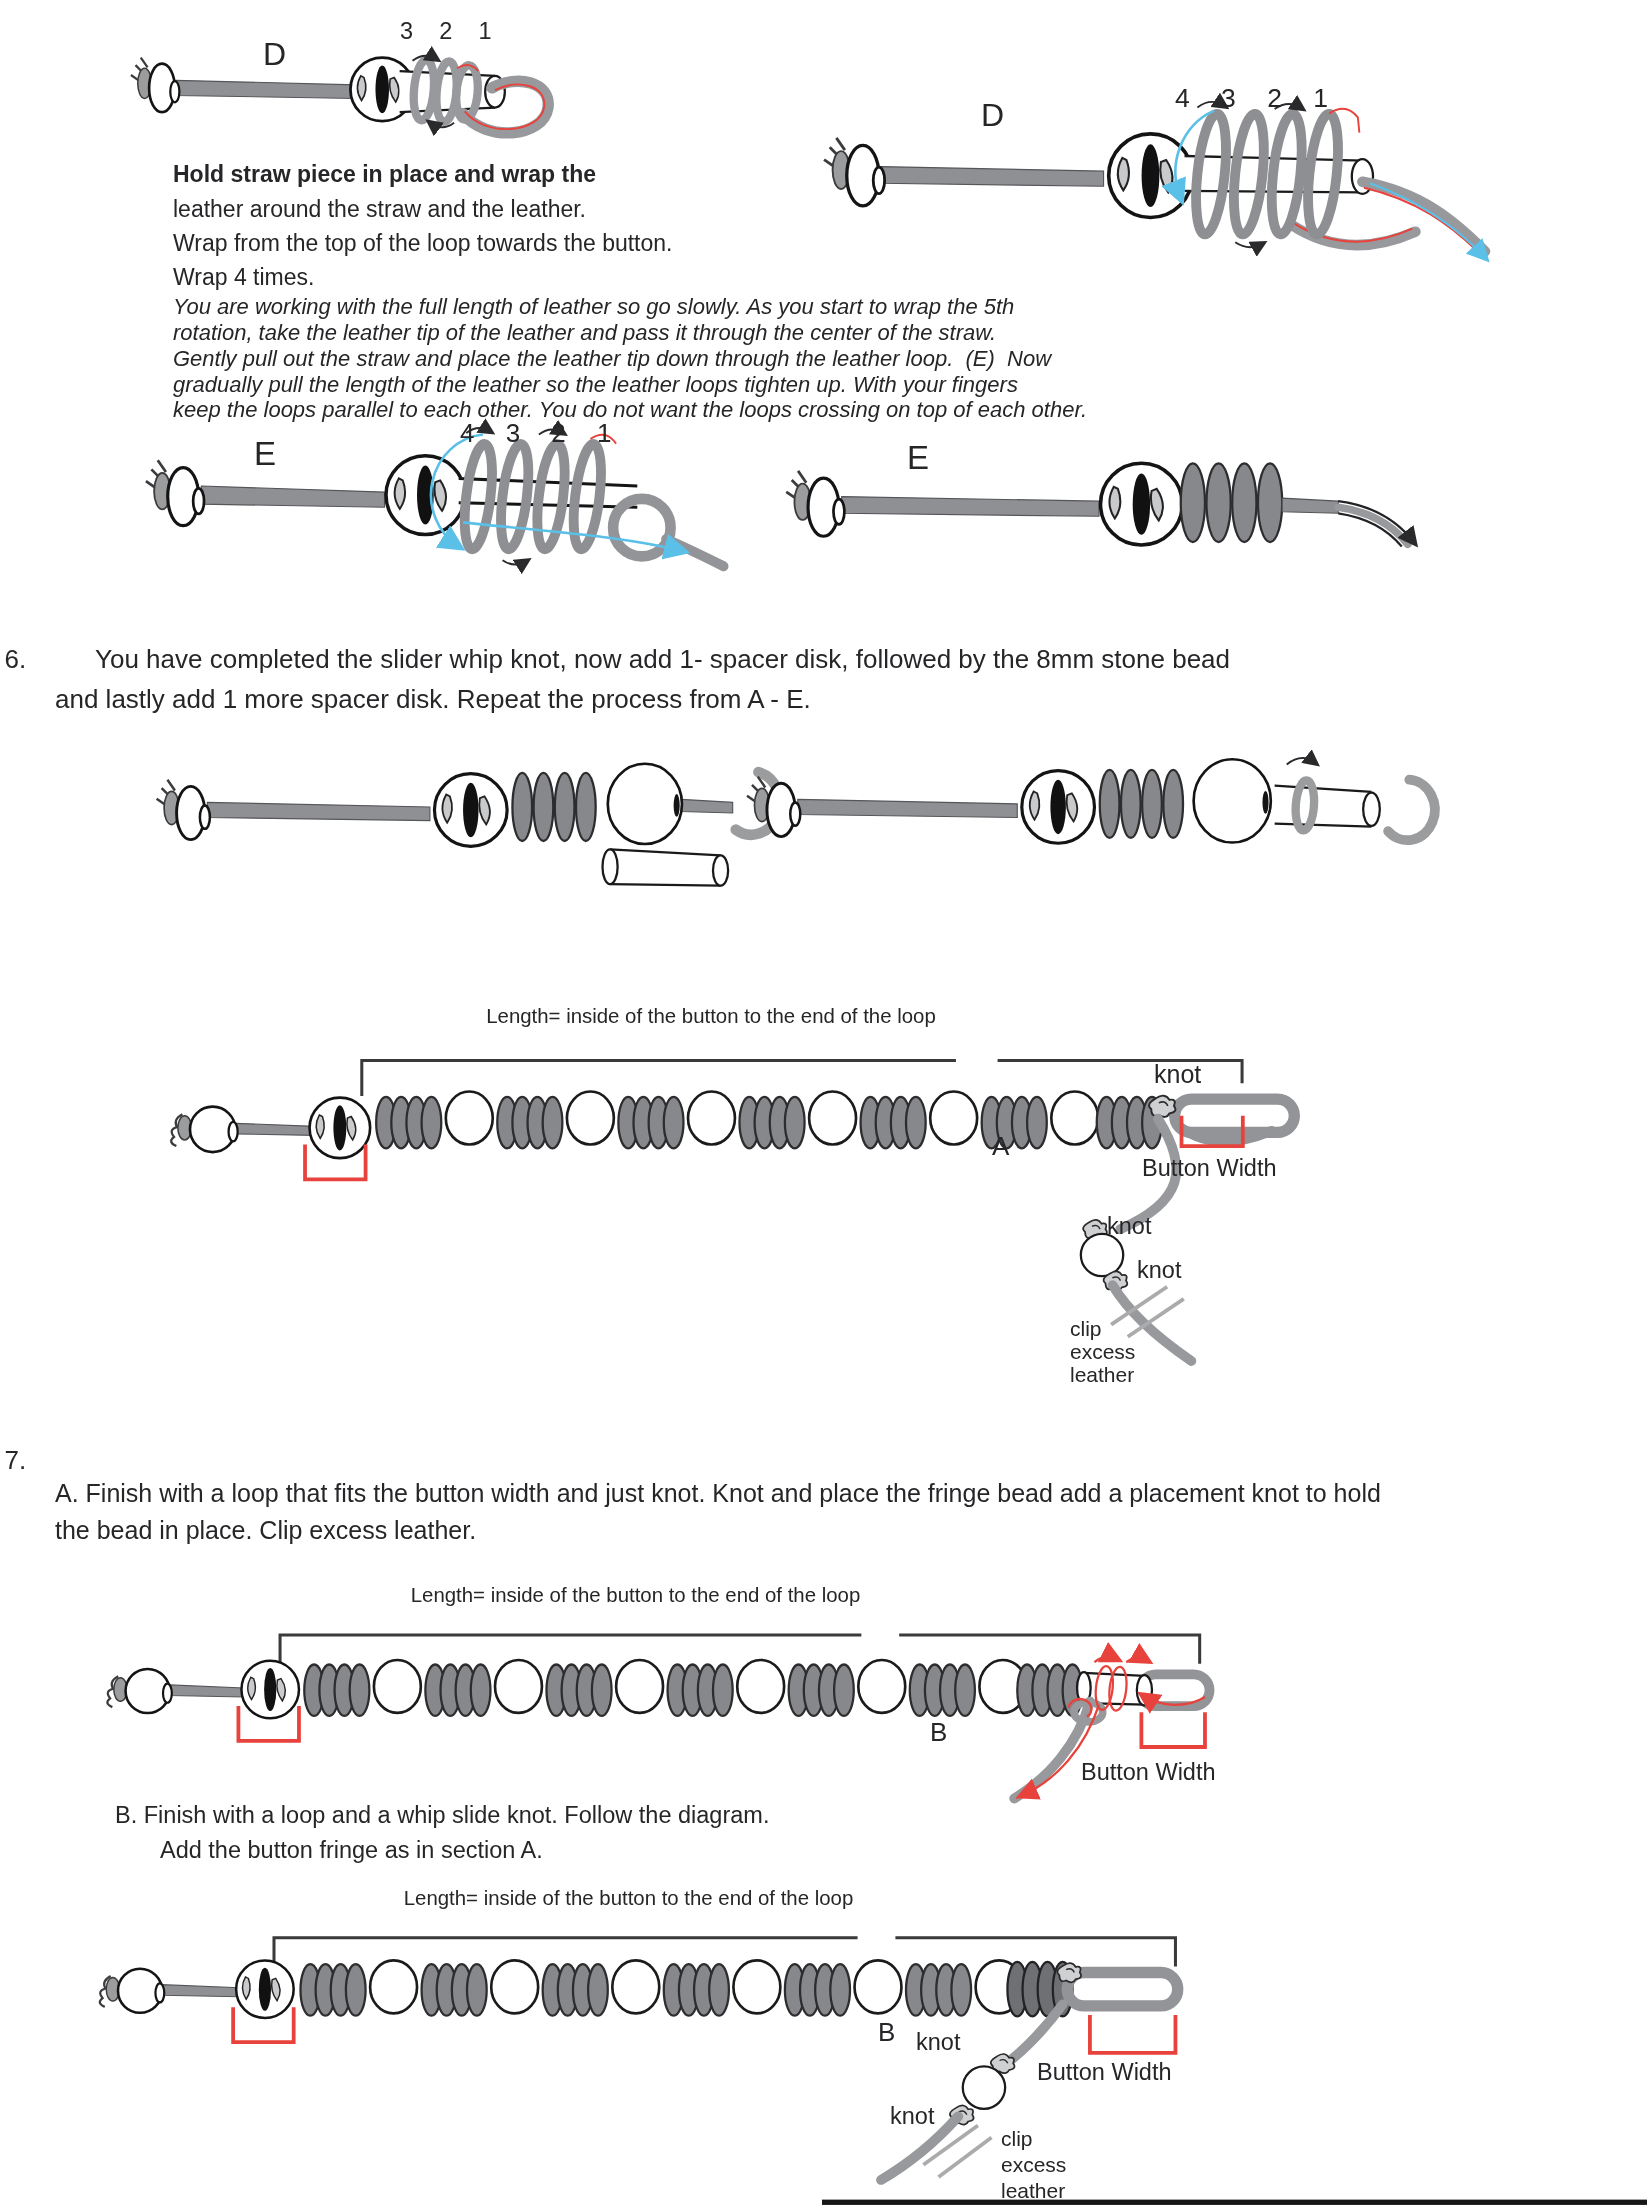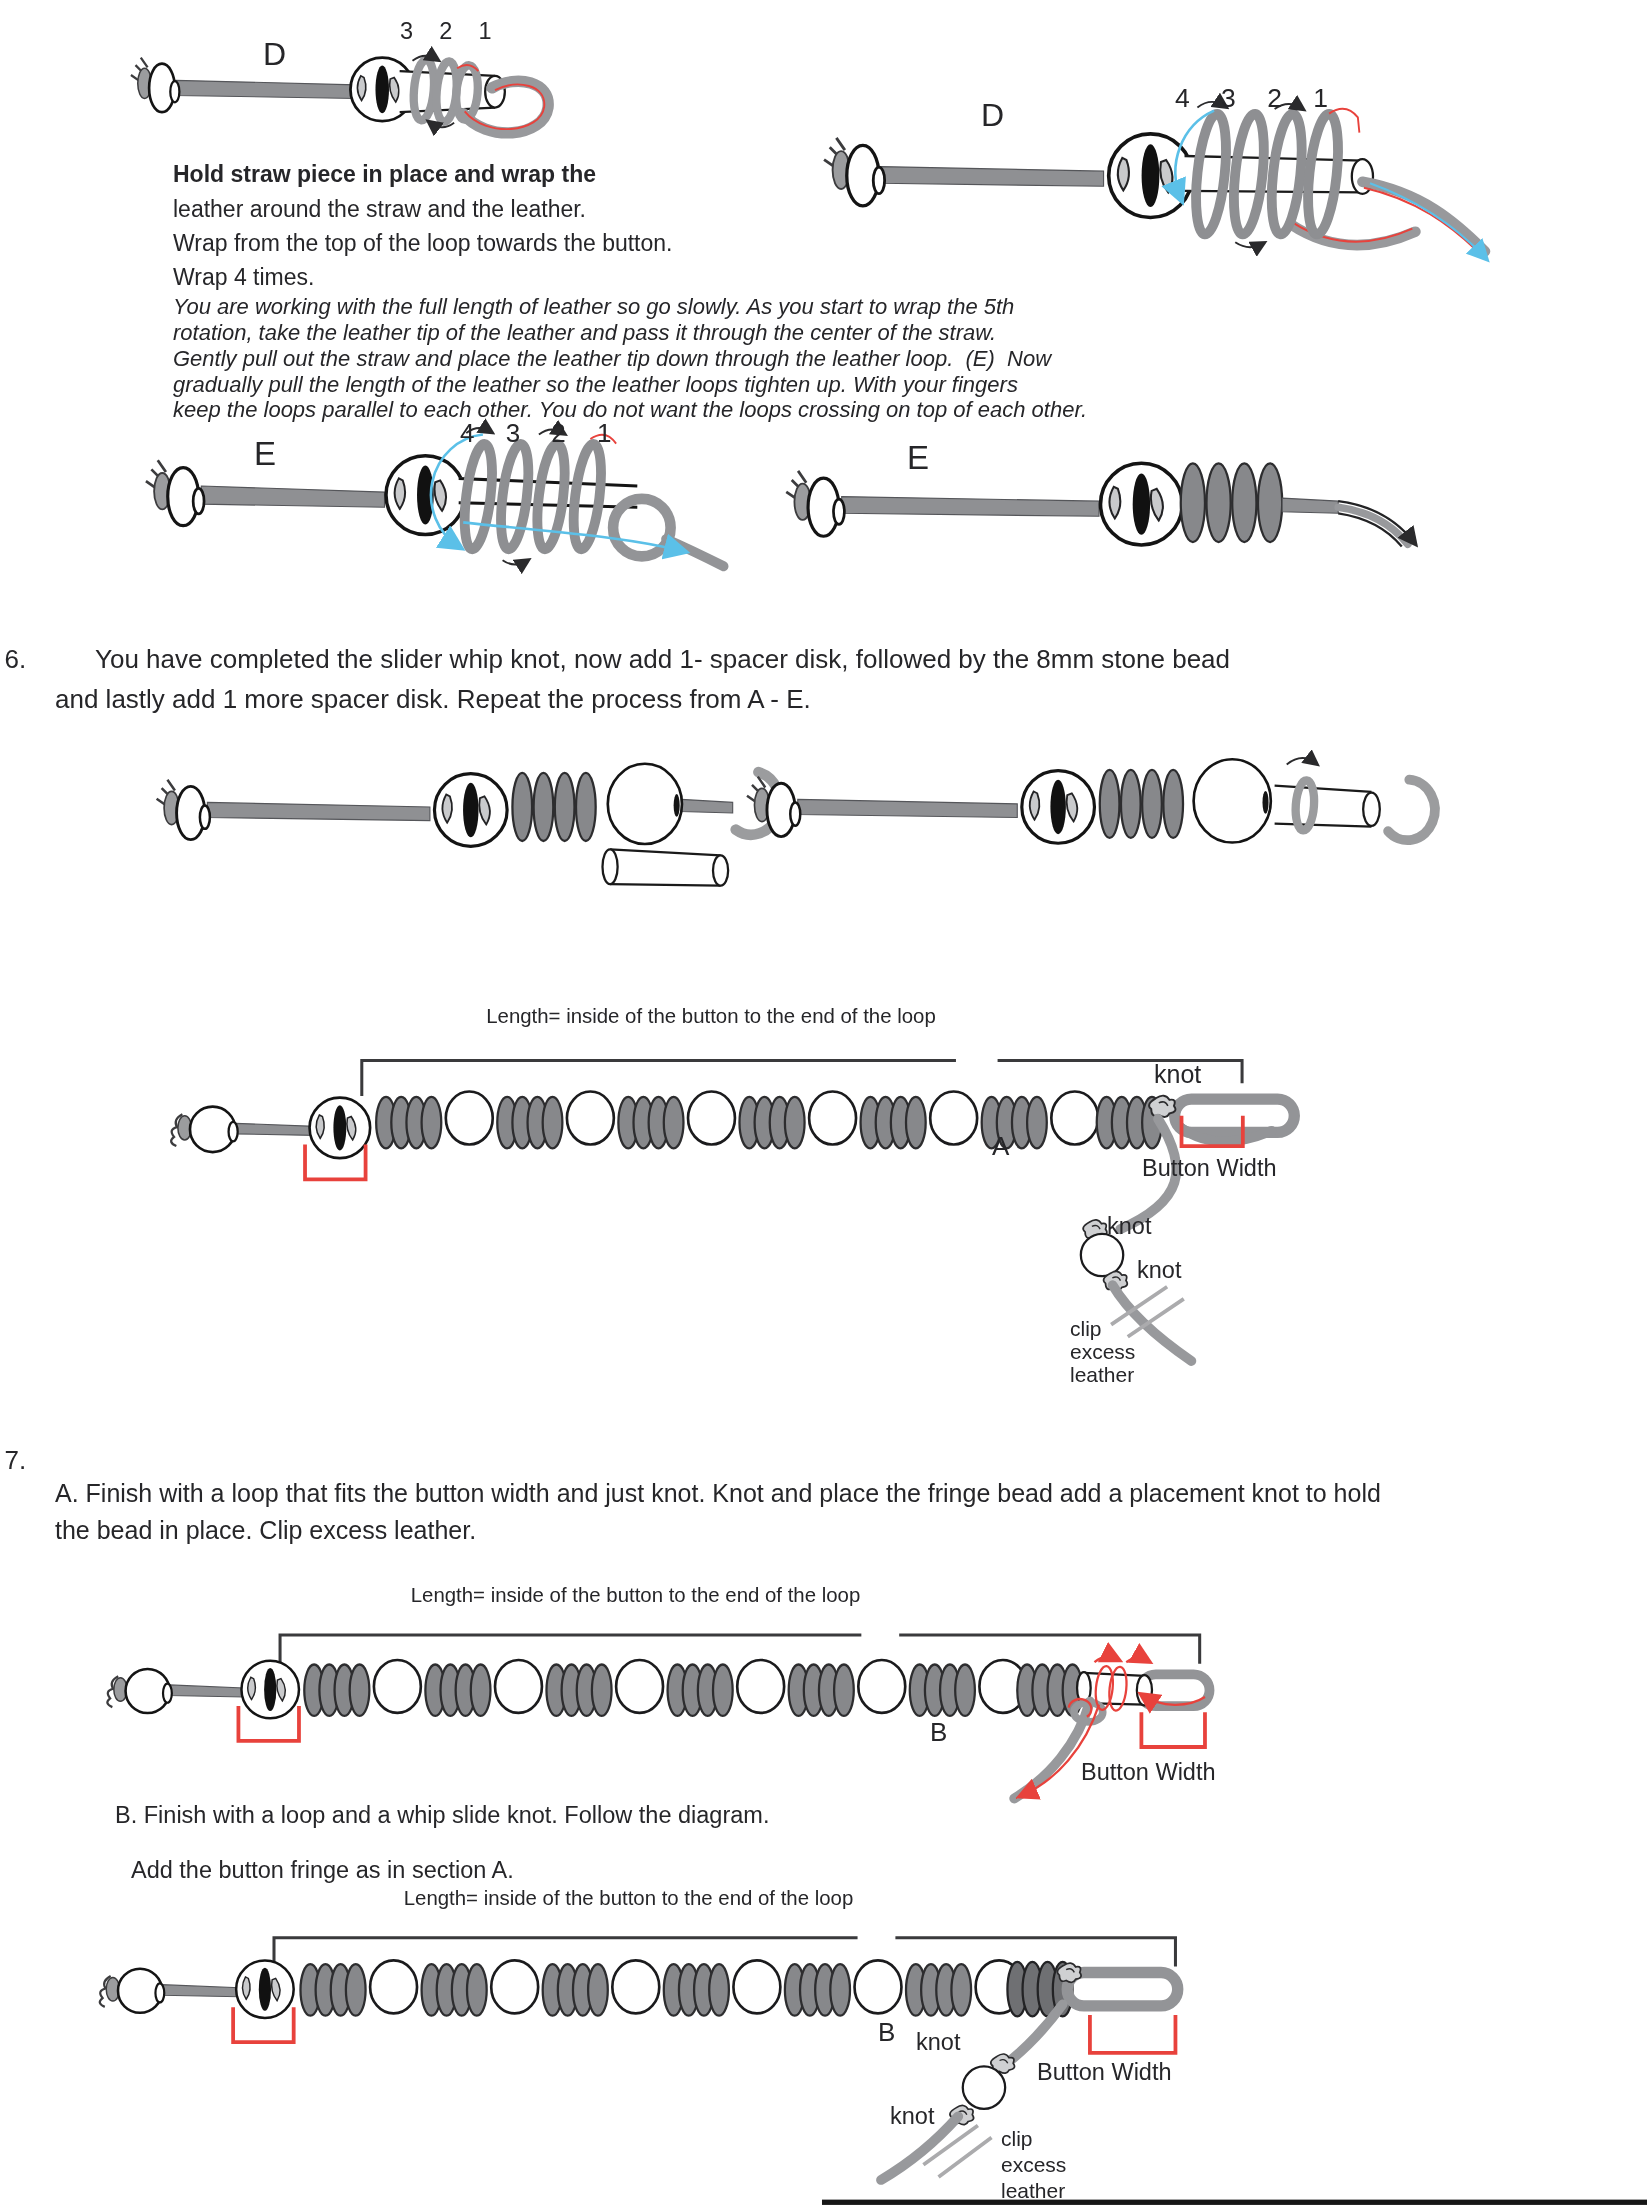--- a/index.html
+++ b/index.html
@@ -320,21 +320,21 @@
 
 <div class="abs num-item" style="left:4.5px;top:1441px;">7.</div>
 <div class="abs" style="left:55px;top:1479px;font-size:25px;">A. Finish with a loop that fits the button width and just knot. Knot and place the fringe bead add a placement knot to hold</div>
 <div class="abs" style="left:55px;top:1516px;font-size:25px;">the bead in place. Clip excess leather.</div>
 
 <div class="abs lenlabel" style="left:295px;top:1584px;width:681px;">Length= inside of the button to the end of the loop</div>
 <div class="abs tag-big" style="left:930px;top:1717px;">B</div>
 <div class="abs tag" style="left:1081px;top:1759px;">Button Width</div>
 
 <div class="abs" style="left:115px;top:1802px;font-size:23.5px;">B. Finish with a loop and a whip slide knot. Follow the diagram.</div>
-<div class="abs" style="left:131px;top:1837px;font-size:23.5px;margin-top:20px;">Add the button fringe as in section A.</div>
+<div class="abs" style="left:160px;top:1837px;font-size:23.5px;">Add the button fringe as in section A.</div>
 
 <div class="abs lenlabel" style="left:288px;top:1887px;width:681px;">Length= inside of the button to the end of the loop</div>
 <div class="abs tag-big" style="left:878px;top:2017px;">B</div>
 <div class="abs tag" style="left:916px;top:2029px;">knot</div>
 <div class="abs tag" style="left:890px;top:2103px;">knot</div>
 <div class="abs tag" style="left:1037px;top:2059px;">Button Width</div>
 <div class="abs cliplabel" style="left:1001px;top:2127px;">clip</div>
 <div class="abs cliplabel" style="left:1001px;top:2153px;">excess</div>
 <div class="abs cliplabel" style="left:1001px;top:2179px;">leather</div>
 

